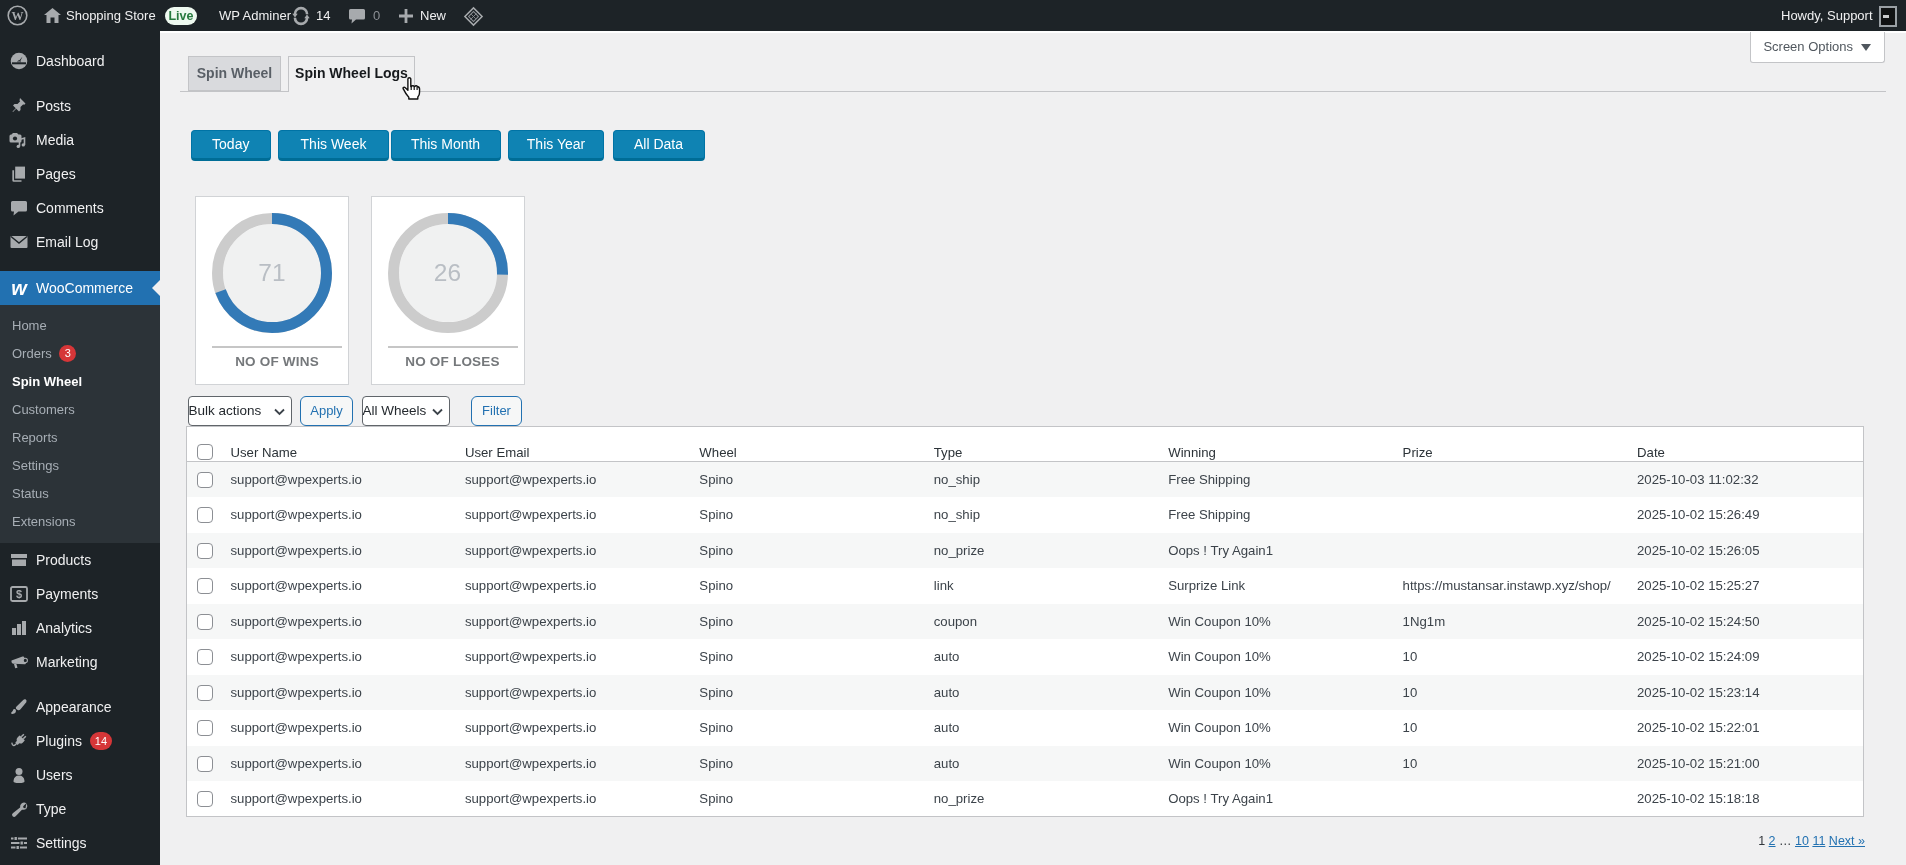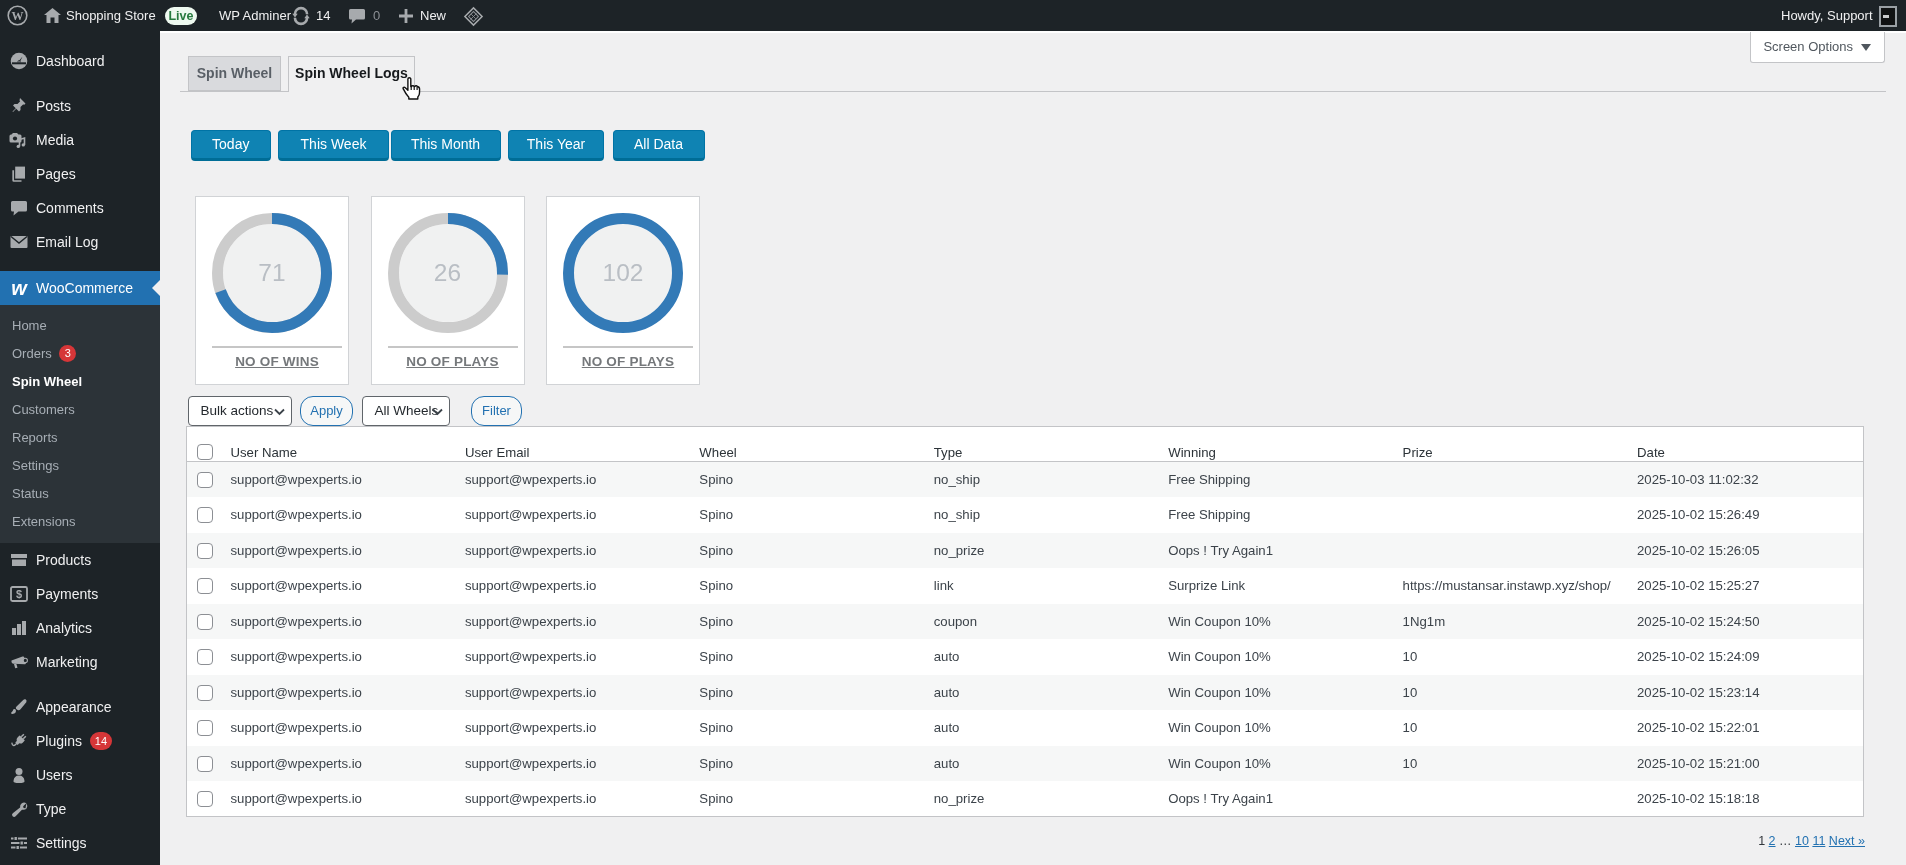--- a/index.html
+++ b/index.html
@@ -21,24 +21,24 @@
 
 #tabline { position:absolute; left:20px; top:59.5px; width:1706px; height:1px; background:#c3c4c7; }
 .tab1 { position:absolute; left:28px; top:25px; width:93px; height:35px; background:#d9dadd; border:1px solid #c3c4c7; color:#595f66; font-size:14px; font-weight:700; text-align:center; line-height:33px; }
 .tab2 { position:absolute; left:128px; top:25px; width:127px; height:36px; background:#f0f0f1; border:1px solid #c3c4c7; border-bottom:none; color:#16191c; font-size:14px; font-weight:700; text-align:center; line-height:33px; }
 
 .bbtn { position:absolute; top:99px; height:31px; background:#0f83b3; border:1px solid #0073a5; border-bottom:3px solid #006d96; border-radius:4px; color:#fff; font-size:14px; text-align:center; line-height:26px; }
 
 .card { position:absolute; top:165px; width:154px; height:189px; background:#fff; border:1px solid #d1d3d6; }
 .card .num { position:absolute; left:16px; top:15.8px; width:120px; height:120px; text-align:center; line-height:120px; font-size:24.5px; color:#b9bec4; }
 .card .hr { position:absolute; left:16px; top:148.5px; width:130px; height:2px; background:#c6c6c6; }
-.card .lbl { position:absolute; left:16px; top:157px; width:130px; text-align:center; font-size:13.5px; font-weight:700; color:#75787b; letter-spacing:0.2px;text-decoration:underline; }
-
-.wpselect { position:absolute; top:364.5px; height:30px; background:#fff; border:1px solid #60656a; border-radius:4px; font-size:13.5px; color:#24292e; line-height:28px; padding-left:12px; }
-.wpbtn { position:absolute; top:364.5px; height:30px; background:#f6f7f7; border:1px solid #2271b1; border-radius:13px; font-size:13px; color:#2271b1; text-align:center; line-height:28px; }
+.card .lbl { position:absolute; left:16px; top:157px; width:130px; text-align:center; font-size:13.5px; font-weight:700; color:#75787b; letter-spacing:0.2px; }
+
+.wpselect { position:absolute; top:364.5px; height:30px; background:#fff; border:1px solid #60656a; border-radius:4px; font-size:13.5px; color:#24292e; line-height:28px; padding-left:0; }
+.wpbtn { position:absolute; top:364.5px; height:30px; background:#f6f7f7; border:1px solid #2271b1; border-radius:6px; font-size:13px; color:#2271b1; text-align:center; line-height:28px; }
 
 #logtable { position:absolute; left:26px; top:395px; width:1678px; border-collapse:collapse; background:#fff; border:1px solid #c3c4c7; table-layout:fixed; font-size:13.2px; }
 #logtable th { height:35px; text-align:left; font-weight:400; color:#2c3338; padding:16px 0 0 8px; border-bottom:1px solid #c3c4c7; }
 #logtable td { height:35.5px; color:#3c434a; padding:0 0 0 8px; }
 #logtable tr.alt td { background:#f6f7f7; }
 .cb { display:inline-block; width:16px; height:16px; border:1px solid #8c8f94; border-radius:4px; background:#fff; vertical-align:middle; }
 
 #pager { position:absolute; right:41px; top:803px; font-size:12.5px; color:#32373c; letter-spacing:0; }
 #pager a { color:#2271b1; text-decoration:underline; }
 </style>
@@ -238,30 +238,21 @@
     <div class="lbl">NO OF WINS</div>
   </div>
   <div class="card" style="left:210.5px;">
     <svg width="120" height="120" style="position:absolute;left:16px;top:15.8px;">
       <circle cx="60" cy="60" r="49" fill="#f0f1f1"></circle>
       <circle cx="60" cy="60" r="54.5" fill="none" stroke="#cccccc" stroke-width="11"></circle>
       <circle cx="60" cy="60" r="54.5" fill="none" stroke="#337ab7" stroke-width="11" pathLength="100" stroke-dasharray="25.5 74.5" stroke-dashoffset="25"></circle>
     </svg>
     <div class="num">26</div>
     <div class="hr"></div>
-    <div class="lbl">NO OF PLAYS</div>
-  </div>
-  <div class="card" style="left:386px;">
-    <svg width="120" height="120" style="position:absolute;left:16px;top:15.8px;">
-      <circle cx="60" cy="60" r="49" fill="#f0f1f1"></circle>
-      <circle cx="60" cy="60" r="54.5" fill="none" stroke="#337ab7" stroke-width="11"></circle>
-    </svg>
-    <div class="num">102</div>
-    <div class="hr"></div>
-    <div class="lbl">NO OF PLAYS</div>
+    <div class="lbl">NO OF LOSES</div>
   </div>
 
   <div class="wpselect" style="left:27.5px; width:104px;">Bulk actions<svg style="position:absolute;right:6px;top:11px;" width="11" height="8" viewBox="0 0 11 8">
         <path d="M1 1.5 L5.5 6 L10 1.5" fill="none" stroke="#3c434a" stroke-width="1.8"></path>
       </svg></div>
   <div class="wpbtn" style="left:140px; width:53px;">Apply</div>
   <div class="wpselect" style="left:201.5px; width:88px;">All Wheels<svg style="position:absolute;right:6px;top:11px;" width="11" height="8" viewBox="0 0 11 8">
         <path d="M1 1.5 L5.5 6 L10 1.5" fill="none" stroke="#3c434a" stroke-width="1.8"></path>
       </svg></div>
   <div class="wpbtn" style="left:311px; width:51px;">Filter</div>

